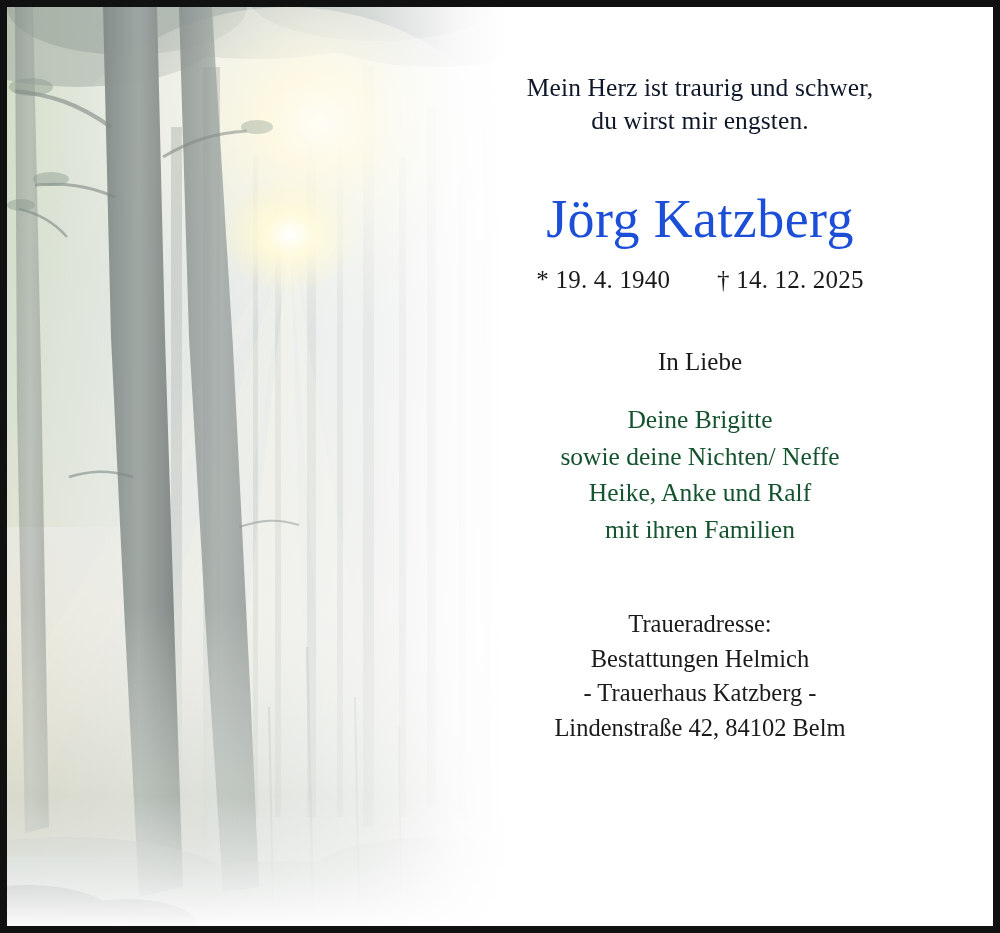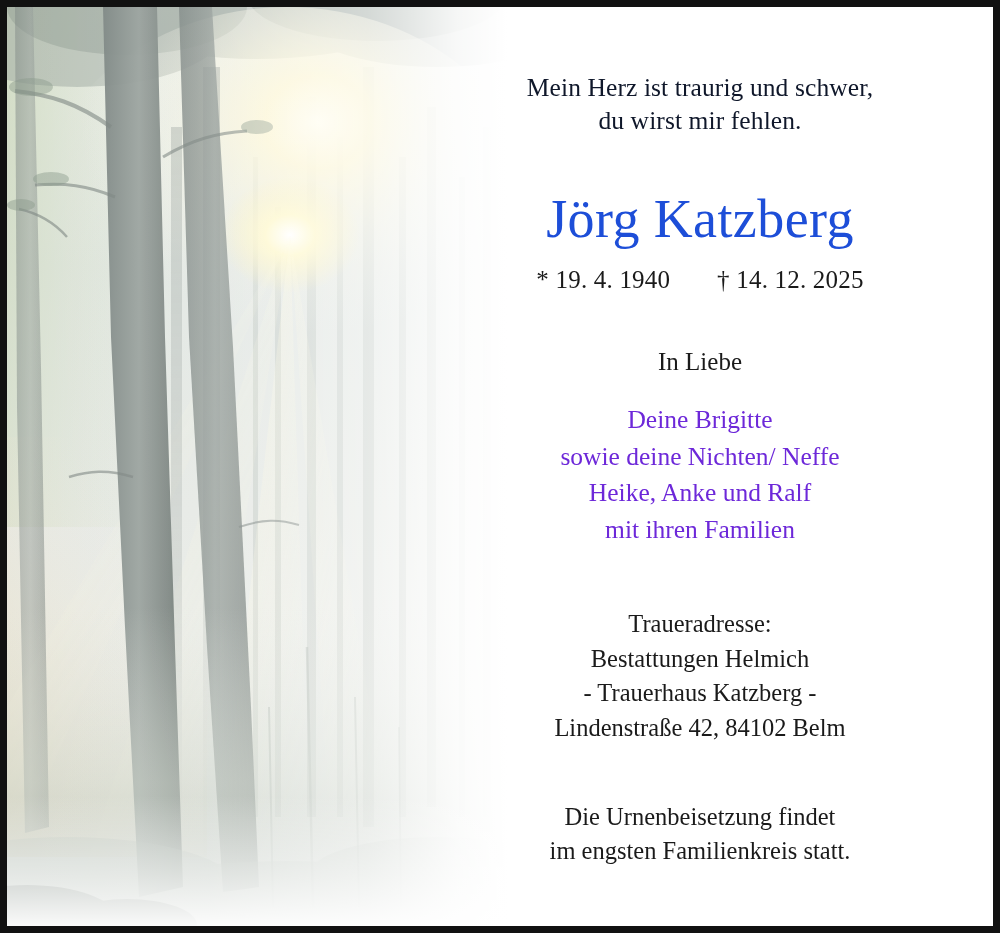--- a/index.html
+++ b/index.html
@@ -105,21 +105,21 @@
   .dates .gap { display: inline-block; width: 34px; }
   .inlove {
     margin-top: 54px;
     font-size: 25px;
     color: #1a1a1a;
   }
   .family {
     margin-top: 26px;
     font-size: 25.5px;
     line-height: 1.44;
-    color: #6d28d9;
+    color: #14532d;
   }
   .family div { white-space: nowrap; }
   .address {
     margin-top: 58px;
     font-size: 24.5px;
     line-height: 1.42;
     color: #1a1a1a;
   }
   .address div { white-space: nowrap; }
   .closing {
@@ -269,21 +269,21 @@
       </g>
     </svg>
   </div>
   <div class="art-fade"></div>
   <div class="art-fade-bottom"></div>
 
   <div class="text-col">
 
     <div class="verse">
       <div>Mein Herz ist traurig und schwer,</div>
-      <div>du wirst mir fehlen.</div>
+      <div>du wirst mir engsten.</div>
     </div>
 
     <div class="name">Jörg Katzberg</div>
 
     <div class="dates">
       <span>* 19. 4. 1940</span>
       <span class="gap"></span>
       <span>† 14. 12. 2025</span>
     </div>
 
@@ -296,21 +296,17 @@
       <div>mit ihren Familien</div>
     </div>
 
     <div class="address">
       <div>Traueradresse:</div>
       <div>Bestattungen Helmich</div>
       <div>- Trauerhaus Katzberg -</div>
       <div>Lindenstraße 42, 84102 Belm</div>
     </div>
 
-    <div class="closing">
-      <div>Die Urnenbeisetzung findet</div>
-      <div>im engsten Familienkreis statt.</div>
-    </div>
 
   </div>
 
   <div class="frame"></div>
 </div>
 
 </body></html>

